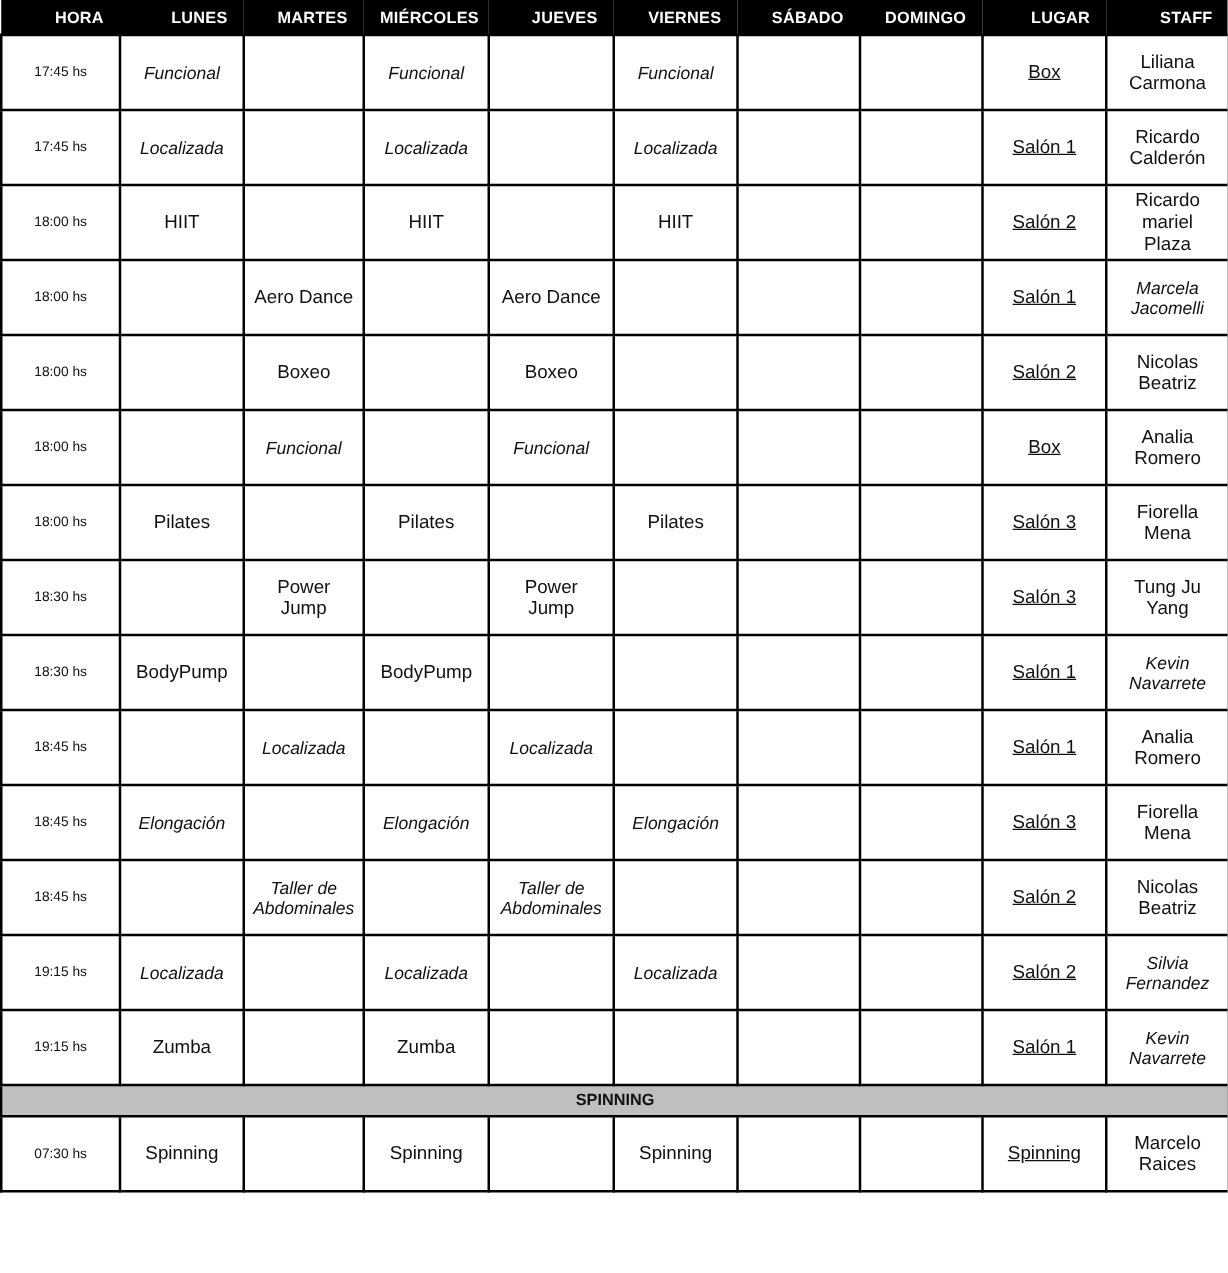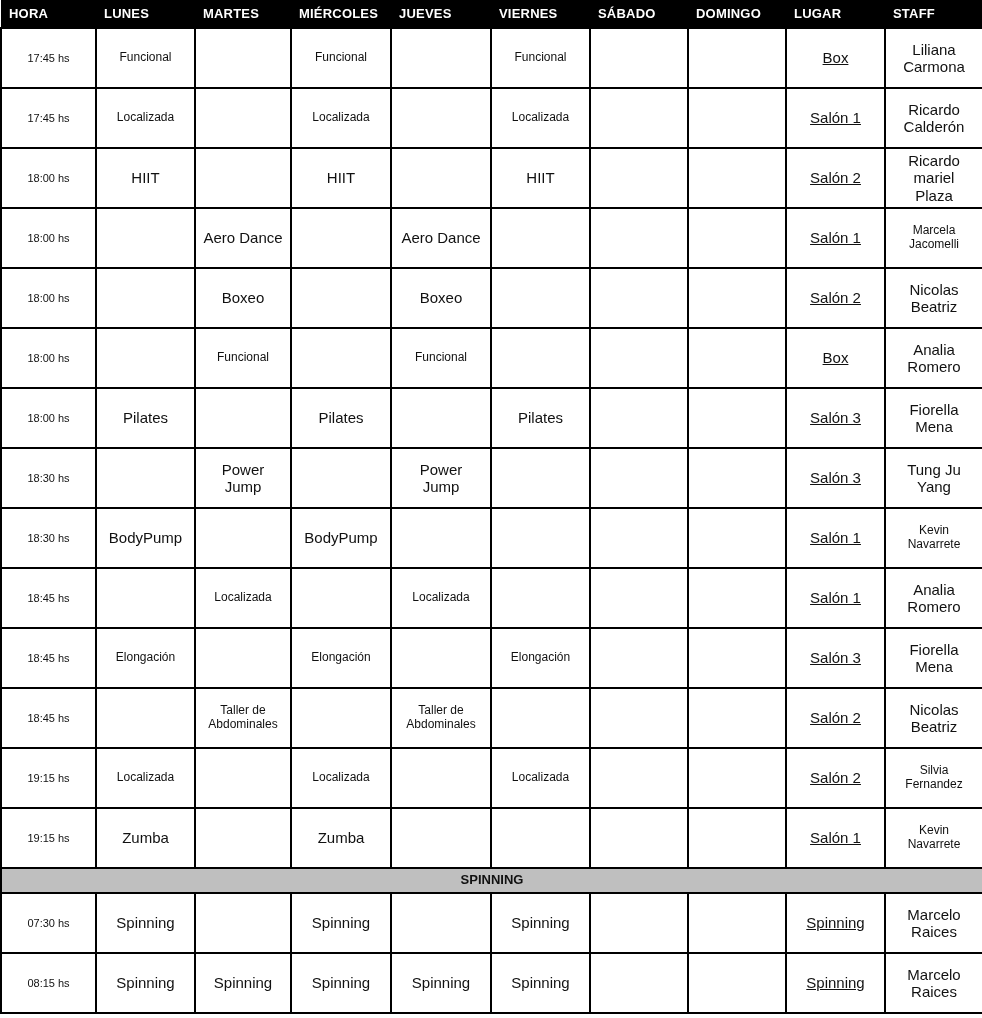--- a/index.html
+++ b/index.html
@@ -22,38 +22,38 @@
     width:982px;
     border-collapse:collapse;
     table-layout:fixed;
   }
   table.schedule th{
     background:var(--header-bg);
     color:var(--header-text);
     font-size:13px;
     font-weight:bold;
     height:28px;
-    padding:0 8px;
+    padding:0 13px;
     border:none;
-    text-align:left;
+    text-align:right;
     letter-spacing:0.2px;
   }
   table.schedule td{
     border:2px solid var(--border);
     text-align:center;
     vertical-align:middle;
     padding:2px 4px;
     white-space:pre-line;
     line-height:1.15;
     color:var(--cell-text);
     overflow:hidden;
   }
   tr.class-row{height:60px;}
   td.cell-lg{font-size:15px;}
-  td.cell-sm{font-size:12px;}
+  td.cell-sm{font-size:14px;font-style:italic;}
   td.time-cell{font-size:11px;}
   td.lugar-cell{font-size:15px;text-decoration:underline;}
   tr.divider-row{height:25px;}
   td.divider-cell{
     background:var(--divider-bg);
     font-size:13px;
     font-weight:bold;
     padding:2px 0;
     line-height:1;
   }
@@ -285,27 +285,14 @@
         <td class="cell-lg"></td>
         <td class="cell-lg">Spinning</td>
         <td class="cell-lg"></td>
         <td class="cell-lg">Spinning</td>
         <td class="cell-lg"></td>
         <td class="cell-lg"></td>
         <td class="lugar-cell cell-lg">Spinning</td>
         <td class="cell-lg">Marcelo
 Raices</td>
       </tr>
-      <tr class="class-row">
-        <td class="time-cell cell-lg">08:15 hs</td>
-        <td class="cell-lg">Spinning</td>
-        <td class="cell-lg">Spinning</td>
-        <td class="cell-lg">Spinning</td>
-        <td class="cell-lg">Spinning</td>
-        <td class="cell-lg">Spinning</td>
-        <td class="cell-lg"></td>
-        <td class="cell-lg"></td>
-        <td class="lugar-cell cell-lg">Spinning</td>
-        <td class="cell-lg">Marcelo
-Raices</td>
-      </tr>
     </tbody>
 </table>
 
 </body></html>

